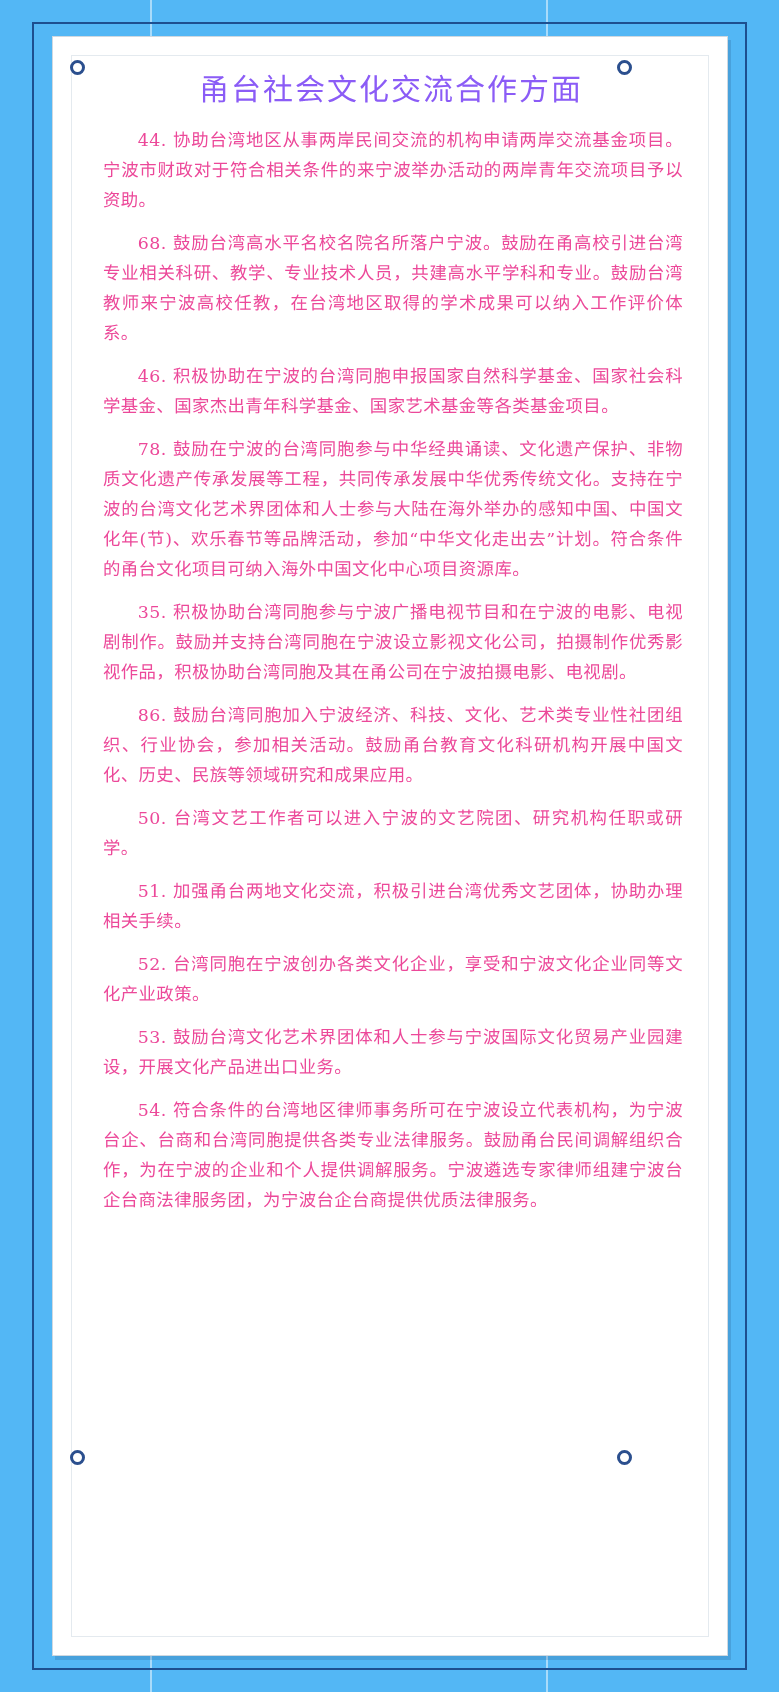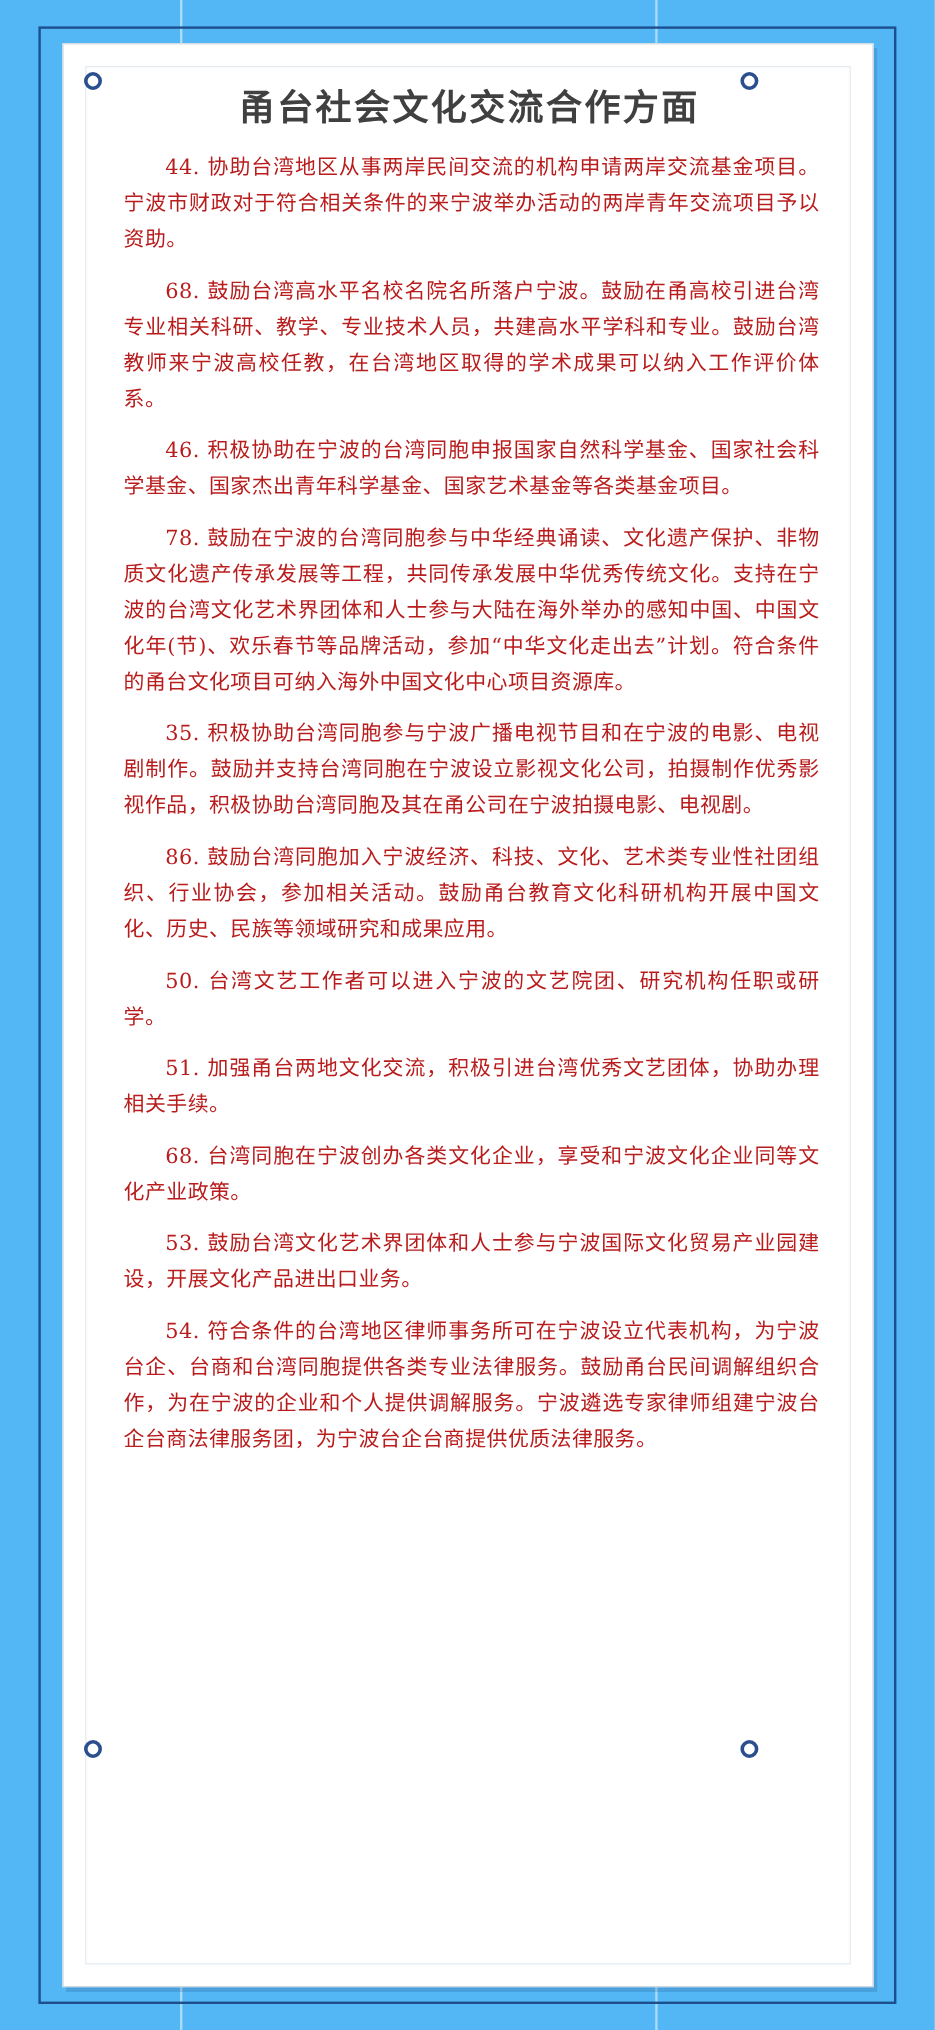--- a/index.html
+++ b/index.html
@@ -76,39 +76,39 @@
   .screw.bl { left: 70px;  top: 1450px; }
   .screw.br { left: 617px; top: 1450px; }
 
   .title {
     position: absolute;
     left: 0;
     top: 28px;
     width: 676px;
     text-align: center;
     font-size: 30px;
-    font-weight: 700;
+    font-weight: 400;
     letter-spacing: 2px;
-    color: #404040;
+    color: #8b5cf6;
     font-family: "DejaVu Serif", "Liberation Serif", serif;
   }
 
   .body {
     position: absolute;
     left: 50px;
     top: 88px;
     width: 580px;
     height: 1480px;
     overflow: hidden;
   }
 
   .para {
     font-size: 17.4px;
     line-height: 30px;
-    color: #b91c1c;
+    color: #ec4899;
     text-align: justify;
     text-indent: 2em;
     margin: 0 0 13px 0;
     letter-spacing: 0.4px;
     font-family: "DejaVu Serif", "Liberation Serif", serif;
   }
 </style>
 </head>
 <body>
 
@@ -124,21 +124,21 @@
 
   <div class="body">
     <p class="para">44. 协助台湾地区从事两岸民间交流的机构申请两岸交流基金项目。宁波市财政对于符合相关条件的来宁波举办活动的两岸青年交流项目予以资助。</p>
     <p class="para">68. 鼓励台湾高水平名校名院名所落户宁波。鼓励在甬高校引进台湾专业相关科研、教学、专业技术人员，共建高水平学科和专业。鼓励台湾教师来宁波高校任教，在台湾地区取得的学术成果可以纳入工作评价体系。</p>
     <p class="para">46. 积极协助在宁波的台湾同胞申报国家自然科学基金、国家社会科学基金、国家杰出青年科学基金、国家艺术基金等各类基金项目。</p>
     <p class="para">78. 鼓励在宁波的台湾同胞参与中华经典诵读、文化遗产保护、非物质文化遗产传承发展等工程，共同传承发展中华优秀传统文化。支持在宁波的台湾文化艺术界团体和人士参与大陆在海外举办的感知中国、中国文化年(节)、欢乐春节等品牌活动，参加“中华文化走出去”计划。符合条件的甬台文化项目可纳入海外中国文化中心项目资源库。</p>
     <p class="para">35. 积极协助台湾同胞参与宁波广播电视节目和在宁波的电影、电视剧制作。鼓励并支持台湾同胞在宁波设立影视文化公司，拍摄制作优秀影视作品，积极协助台湾同胞及其在甬公司在宁波拍摄电影、电视剧。</p>
     <p class="para">86. 鼓励台湾同胞加入宁波经济、科技、文化、艺术类专业性社团组织、行业协会，参加相关活动。鼓励甬台教育文化科研机构开展中国文化、历史、民族等领域研究和成果应用。</p>
     <p class="para">50. 台湾文艺工作者可以进入宁波的文艺院团、研究机构任职或研学。</p>
     <p class="para">51. 加强甬台两地文化交流，积极引进台湾优秀文艺团体，协助办理相关手续。</p>
-    <p class="para">68. 台湾同胞在宁波创办各类文化企业，享受和宁波文化企业同等文化产业政策。</p>
+    <p class="para">52. 台湾同胞在宁波创办各类文化企业，享受和宁波文化企业同等文化产业政策。</p>
     <p class="para">53. 鼓励台湾文化艺术界团体和人士参与宁波国际文化贸易产业园建设，开展文化产品进出口业务。</p>
     <p class="para">54. 符合条件的台湾地区律师事务所可在宁波设立代表机构，为宁波台企、台商和台湾同胞提供各类专业法律服务。鼓励甬台民间调解组织合作，为在宁波的企业和个人提供调解服务。宁波遴选专家律师组建宁波台企台商法律服务团，为宁波台企台商提供优质法律服务。</p>
   </div>
 </div>
 
 <div class="screw tl"></div>
 <div class="screw tr"></div>
 <div class="screw bl"></div>
 <div class="screw br"></div>
 

